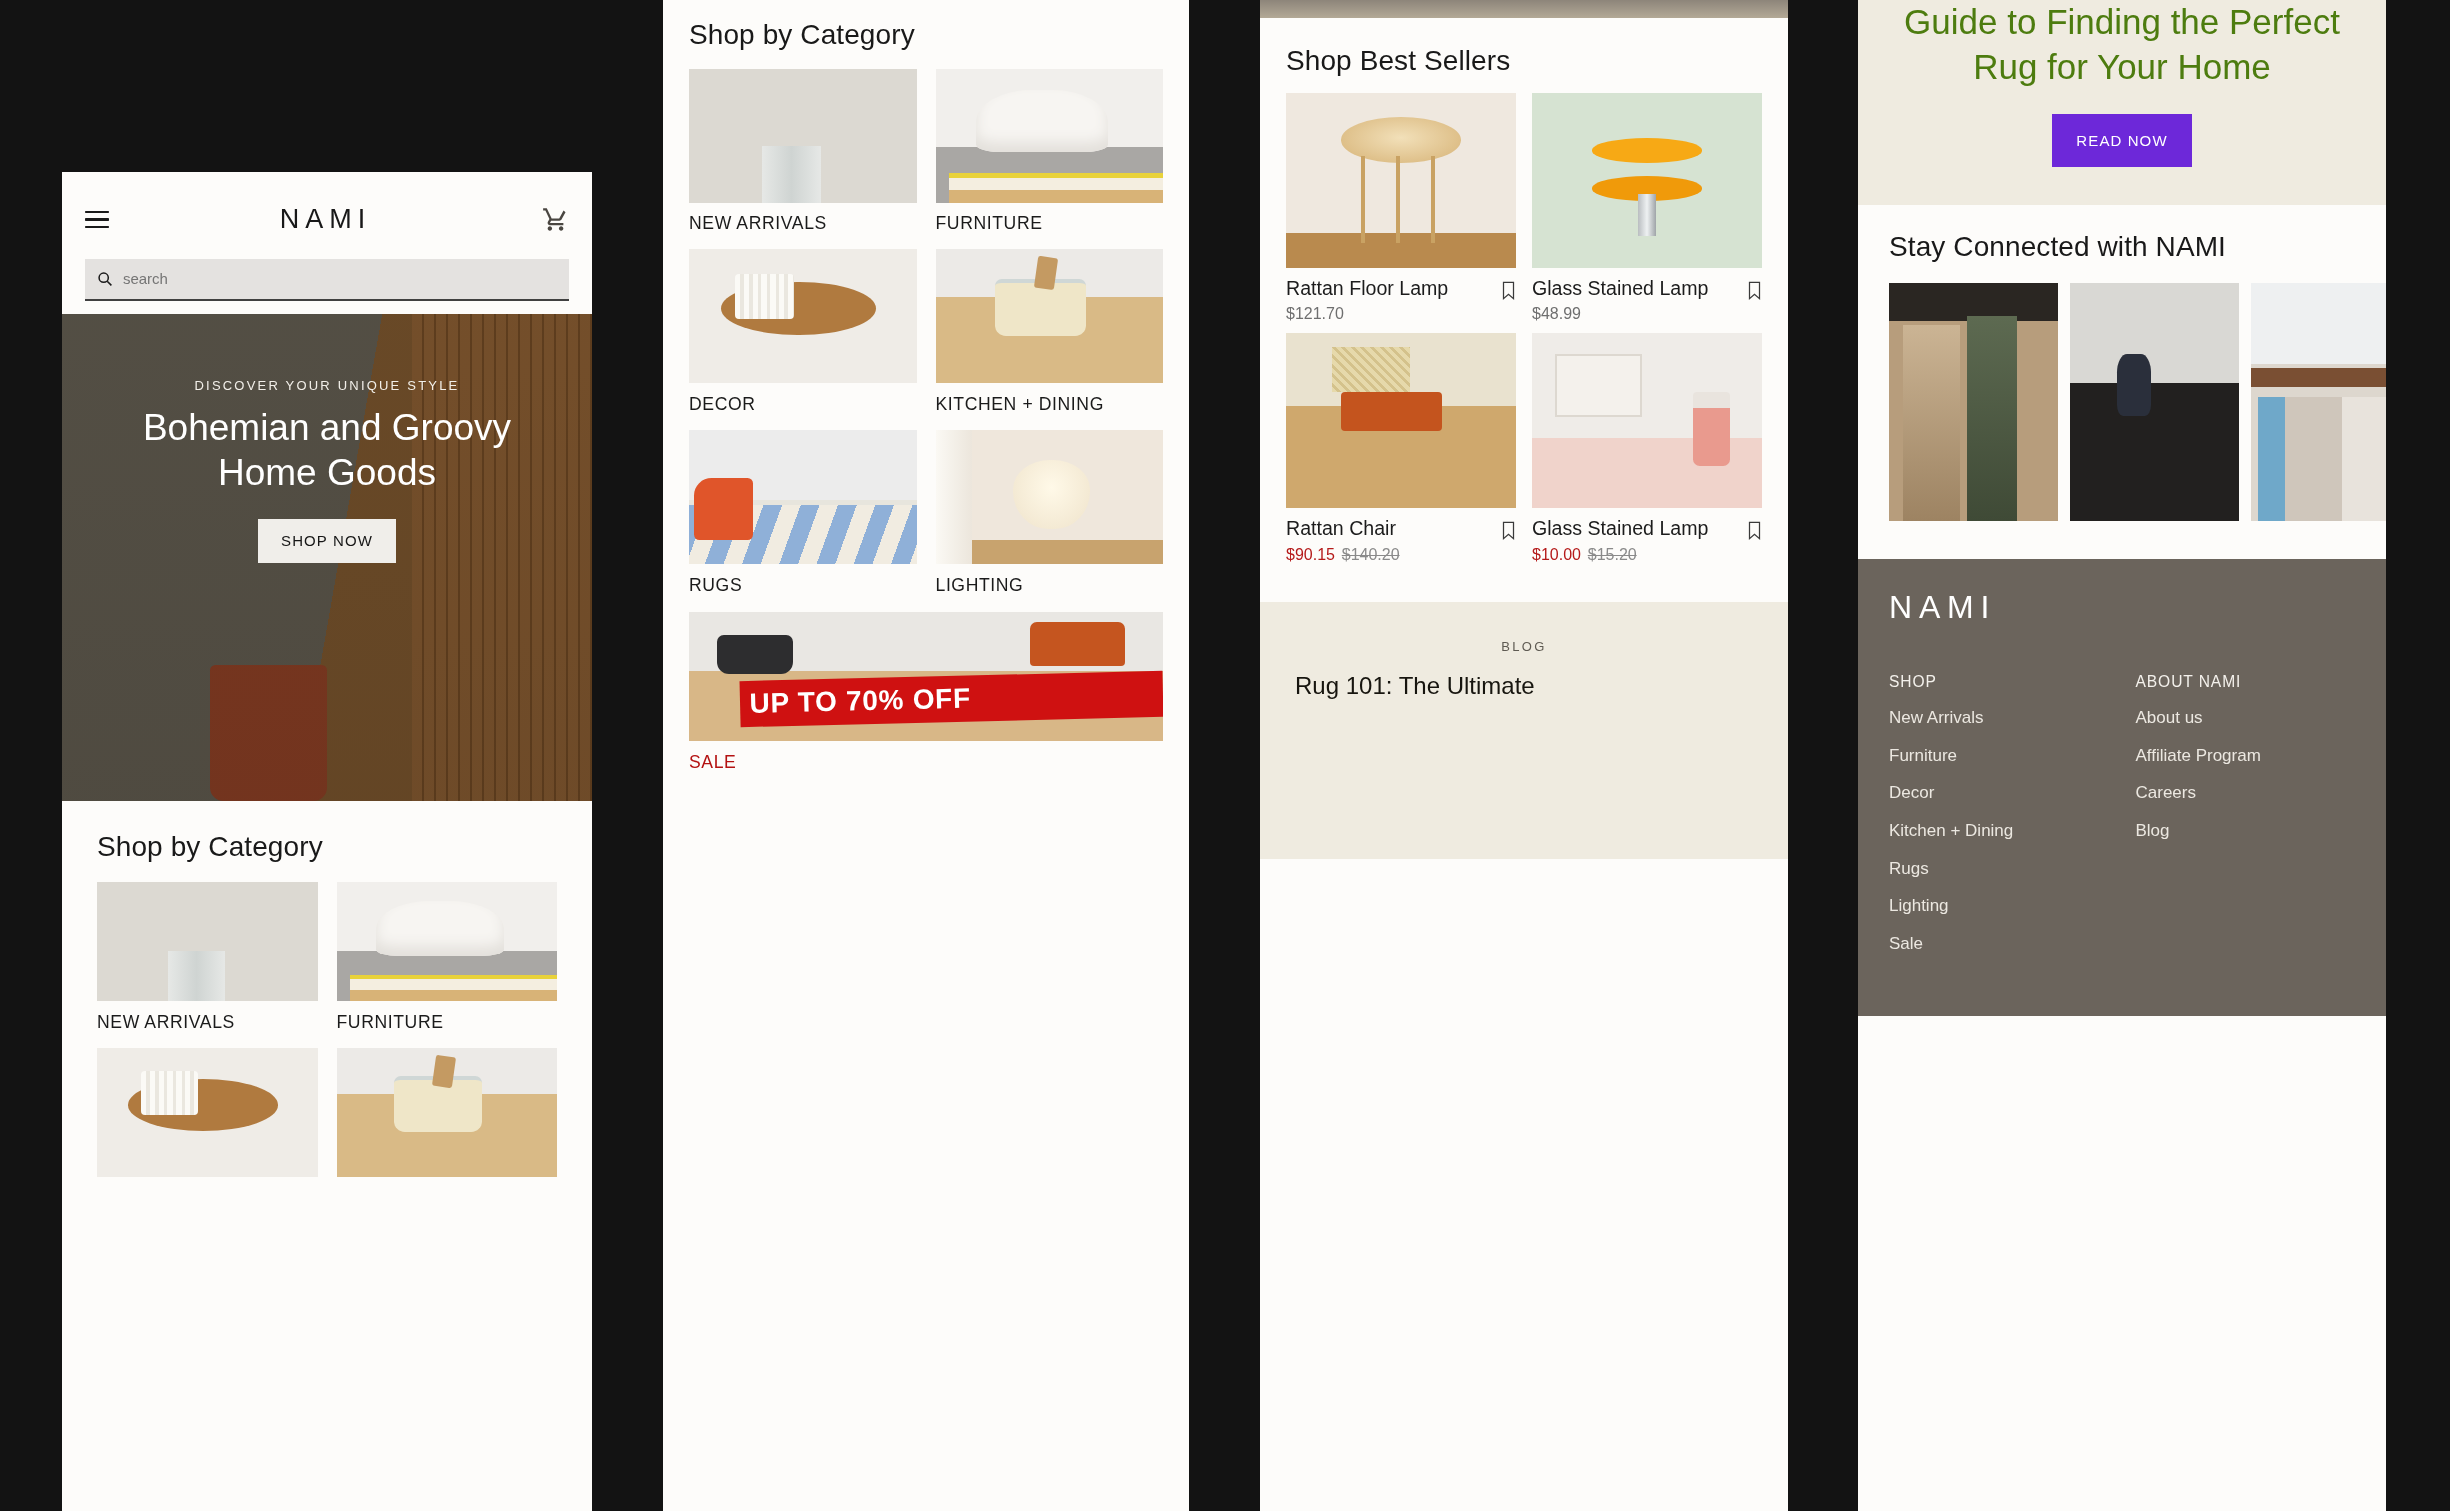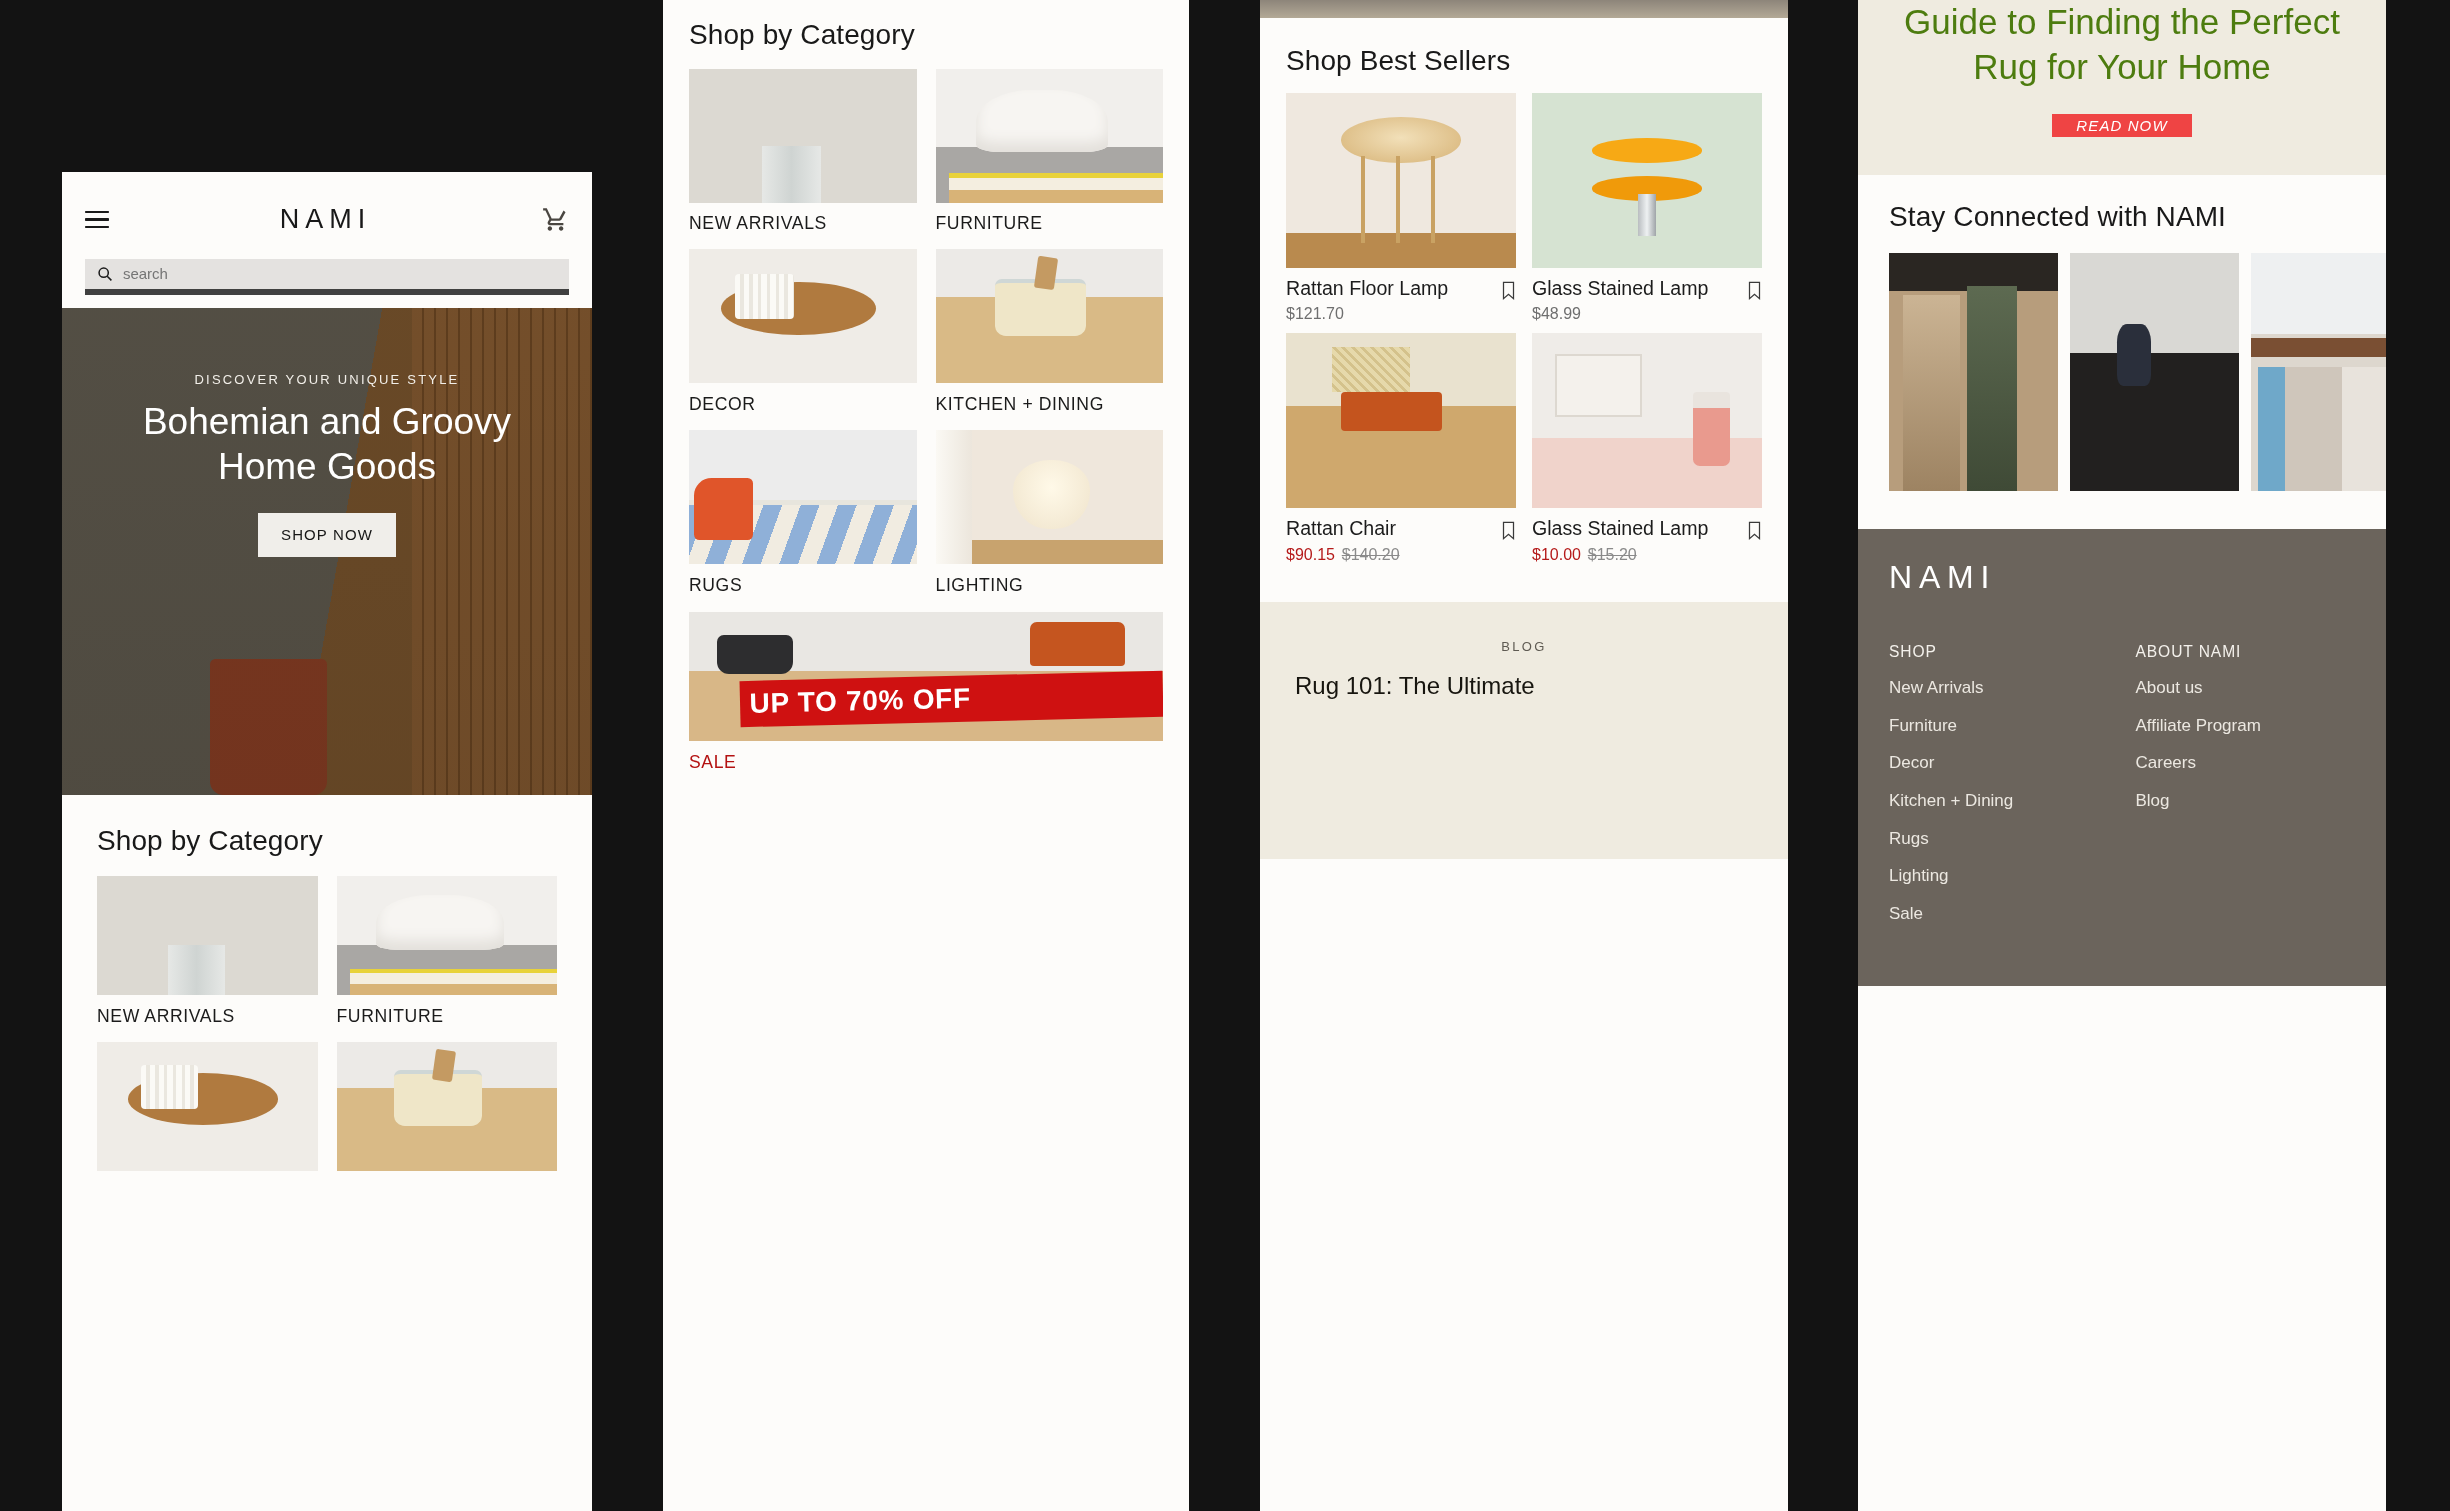--- a/index.html
+++ b/index.html
@@ -26,22 +26,22 @@
   }
 
   
   .p1-header { padding: 19px 23px 0 23px; }
   .p1-topbar { display:flex; align-items:center; height: 57px; }
   .burger { width: 24px; display:flex; flex-direction:column; gap:4.7px; cursor:pointer; }
   .burger i { display:block; height: 2.7px; background:#1a1a1a; border-radius:0.7px; }
   .brand-mid { flex:1; text-align:center; font-size: 27px; letter-spacing: 6px; color:#181818; }
   .cart-ico { width: 27px; height: 27px; }
   .searchbar {
-    margin: 10.8px 0 0 0; height: 36px; background: #e4e2e0; display:flex;
-    align-items:center; padding: 0 10.8px; border-bottom: 6px solid #404040;
+    margin: 10.8px 0 0 0; height: 42px; background: #e4e2e0; display:flex;
+    align-items:center; padding: 0 10.8px; border-bottom: 2px solid #404040;
   }
   .searchbar .mag { width: 17.6px; height:17.6px; margin-right: 9.5px; flex:0 0 auto;}
   .searchbar input {
     border:none; background: transparent; outline:none; font-size: 15px;
     color:#3c3c3c; font-family:"Liberation Sans", sans-serif; width: 100%;
   }
 
   
   .hero { position: relative; height: 487px; overflow:hidden; margin-top: 13.5px;}
   .hero-img { position:absolute; inset:0; }
@@ -87,22 +87,22 @@
   .prod-price .was { color:#8a8a8a; text-decoration: line-through; margin-left: 6.8px;}
   .blog-band { background:#efebe0; margin-top: 38px; padding: 37px 35px 0 35px; min-height: 257px;}
   .blog-kicker { text-align:center; font-size: 13px; letter-spacing: 2.3px; color:#5e5a52; text-transform:uppercase;}
   .blog-head { text-align:left; font-size: 24px; line-height: 1.28; color:#17150f; margin-top: 17.6px; font-weight:400;}
 
   
   .p4-blog { background:#efebe0; padding: 0 35px 38px 35px; }
   .p4-blog-head { text-align:center; font-size: 35px; line-height: 1.28; color:#4d7c0f; font-weight:400; padding-top: 0;}
   .p4-readbtn-wrap { text-align:center; margin-top: 24px; }
   .read-btn {
-    background:#ef4444; color:#fff; border:none; font-size: 15px; letter-spacing:1.1px;
-    padding: 3px 24px; cursor:pointer; font-family:"Liberation Sans", sans-serif;font-style:italic;
+    background:#6d28d9; color:#fff; border:none; font-size: 15px; letter-spacing:1.1px;
+    padding: 18px 24px; cursor:pointer; font-family:"Liberation Sans", sans-serif;
   }
   .p4-social { background:#fdfcfa; padding: 26px 42px 38px 31px; }
   .social-grid { display:flex; gap: 12px; margin-top: 20px; }
   .social-img { width: 169px; height: 238px; overflow:hidden; flex:0 0 auto; }
   .social-img.clip { width: 164px; }
   .footer { background:#6b645c; padding: 30px 31px 0 31px; min-height: 457px;}
   .footer-brand { color:#fff; font-size: 32px; letter-spacing: 6.8px; }
   .footer-cols { display:grid; grid-template-columns: 1fr 1fr; margin-top: 47px; column-gap: 27px;}
   .f-head { color:#f4f1ec; font-size: 15.6px; letter-spacing: 0.9px; text-transform: uppercase;}
   .f-link { color:#ece8e1; font-size: 17px; margin-top: 17.6px; display:block; cursor:pointer;}

